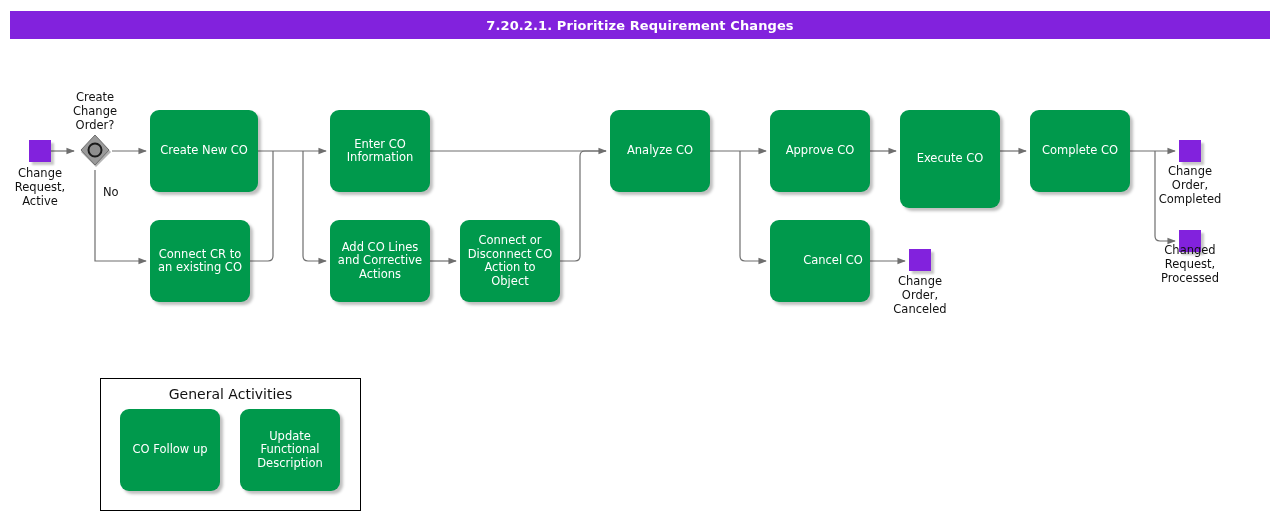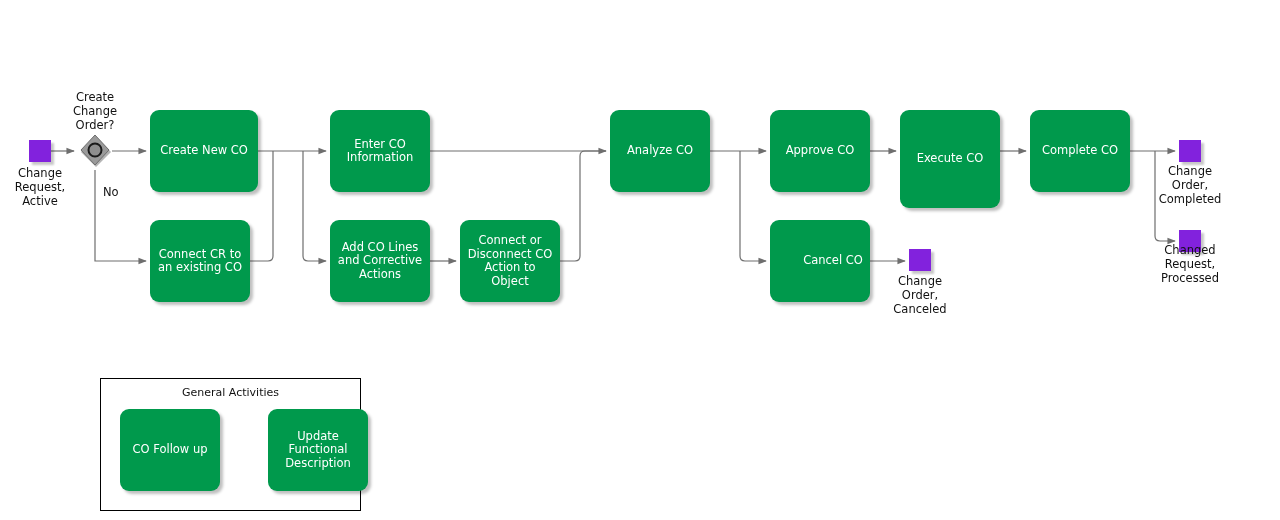--- a/index.html
+++ b/index.html
@@ -111,21 +111,21 @@
     border: 1.4px solid #000000;
     background: #ffffff;
   }
   .group-box-title {
     position: absolute;
     width: 100%;
     top: 7px;
     left: 0;
     text-align: center;
     font-family: "DejaVu Sans", sans-serif;
-    font-size: 11px;
+    font-size: 14px;
     color: #111111;
   }
 </style>
 </head>
 <body>
 
 <div id="canvas">
 
   <svg id="svg-layer" viewBox="0 0 1280 520" width="1280" height="520" xmlns="http://www.w3.org/2000/svg">
     <defs>
@@ -162,20 +162,23 @@
       <path d="M 1000 151 L 1026 151" marker-end="url(#arrow)"></path>
 
       <path d="M 1130 151 L 1175 151" marker-end="url(#arrow)"></path>
 
       <path d="M 1155 151 L 1155 236 Q 1155 241 1160 241 L 1175 241" marker-end="url(#arrow)"></path>
 
       <path d="M 870 261 L 905 261" marker-end="url(#arrow)"></path>
     </g>
   </svg>
 
+  <div class="title-bar">
+    <span class="title-text">7.20.2.1. Prioritize Requirement Changes</span>
+  </div>
 
   <div class="group-box" style="left: 100px; top: 378px; width: 261px; height: 133px;">
     <div class="group-box-title">General Activities</div>
   </div>
 
   <div id="nodes">
       <div class="task" style="left: 150px; top: 110px; width: 108px; height: 82px; background: rgb(0, 153, 76);">
         <span class="task-label" style="white-space: pre-line;">Create New CO</span>
       </div>
       <div class="task" style="left: 150px; top: 220px; width: 100px; height: 82px; background: rgb(0, 153, 76);">
@@ -207,21 +210,21 @@
       </div>
       <div class="task" style="left: 900px; top: 110px; width: 100px; height: 98px; background: rgb(0, 153, 76);">
         <span class="task-label" style="white-space: pre-line;">Execute CO</span>
       </div>
       <div class="task" style="left: 1030px; top: 110px; width: 100px; height: 82px; background: rgb(0, 153, 76);">
         <span class="task-label" style="white-space: pre-line;">Complete CO</span>
       </div>
       <div class="task" style="left: 120px; top: 409px; width: 100px; height: 82px; background: rgb(0, 153, 76);">
         <span class="task-label" style="white-space: pre-line;">CO Follow up</span>
       </div>
-      <div class="task" style="left: 240px; top: 409px; width: 100px; height: 82px; background: rgb(0, 153, 76); margin-left: 28px;">
+      <div class="task" style="left: 240px; top: 409px; width: 100px; height: 82px; background: rgb(0, 153, 76);">
         <span class="task-label" style="white-space: pre-line;">Update
 Functional
 Description</span>
       </div>
       <div class="event" style="left: 29px; top: 140px; background: rgb(130, 34, 221);"></div>
       <div class="node-label" style="left: 0px; top: 166px; width: 80px;">Change
 Request,
 Active</div>
       <div class="event" style="left: 909px; top: 249px; background: rgb(130, 34, 221);"></div>
       <div class="node-label" style="left: 880px; top: 274px; width: 80px;">Change

